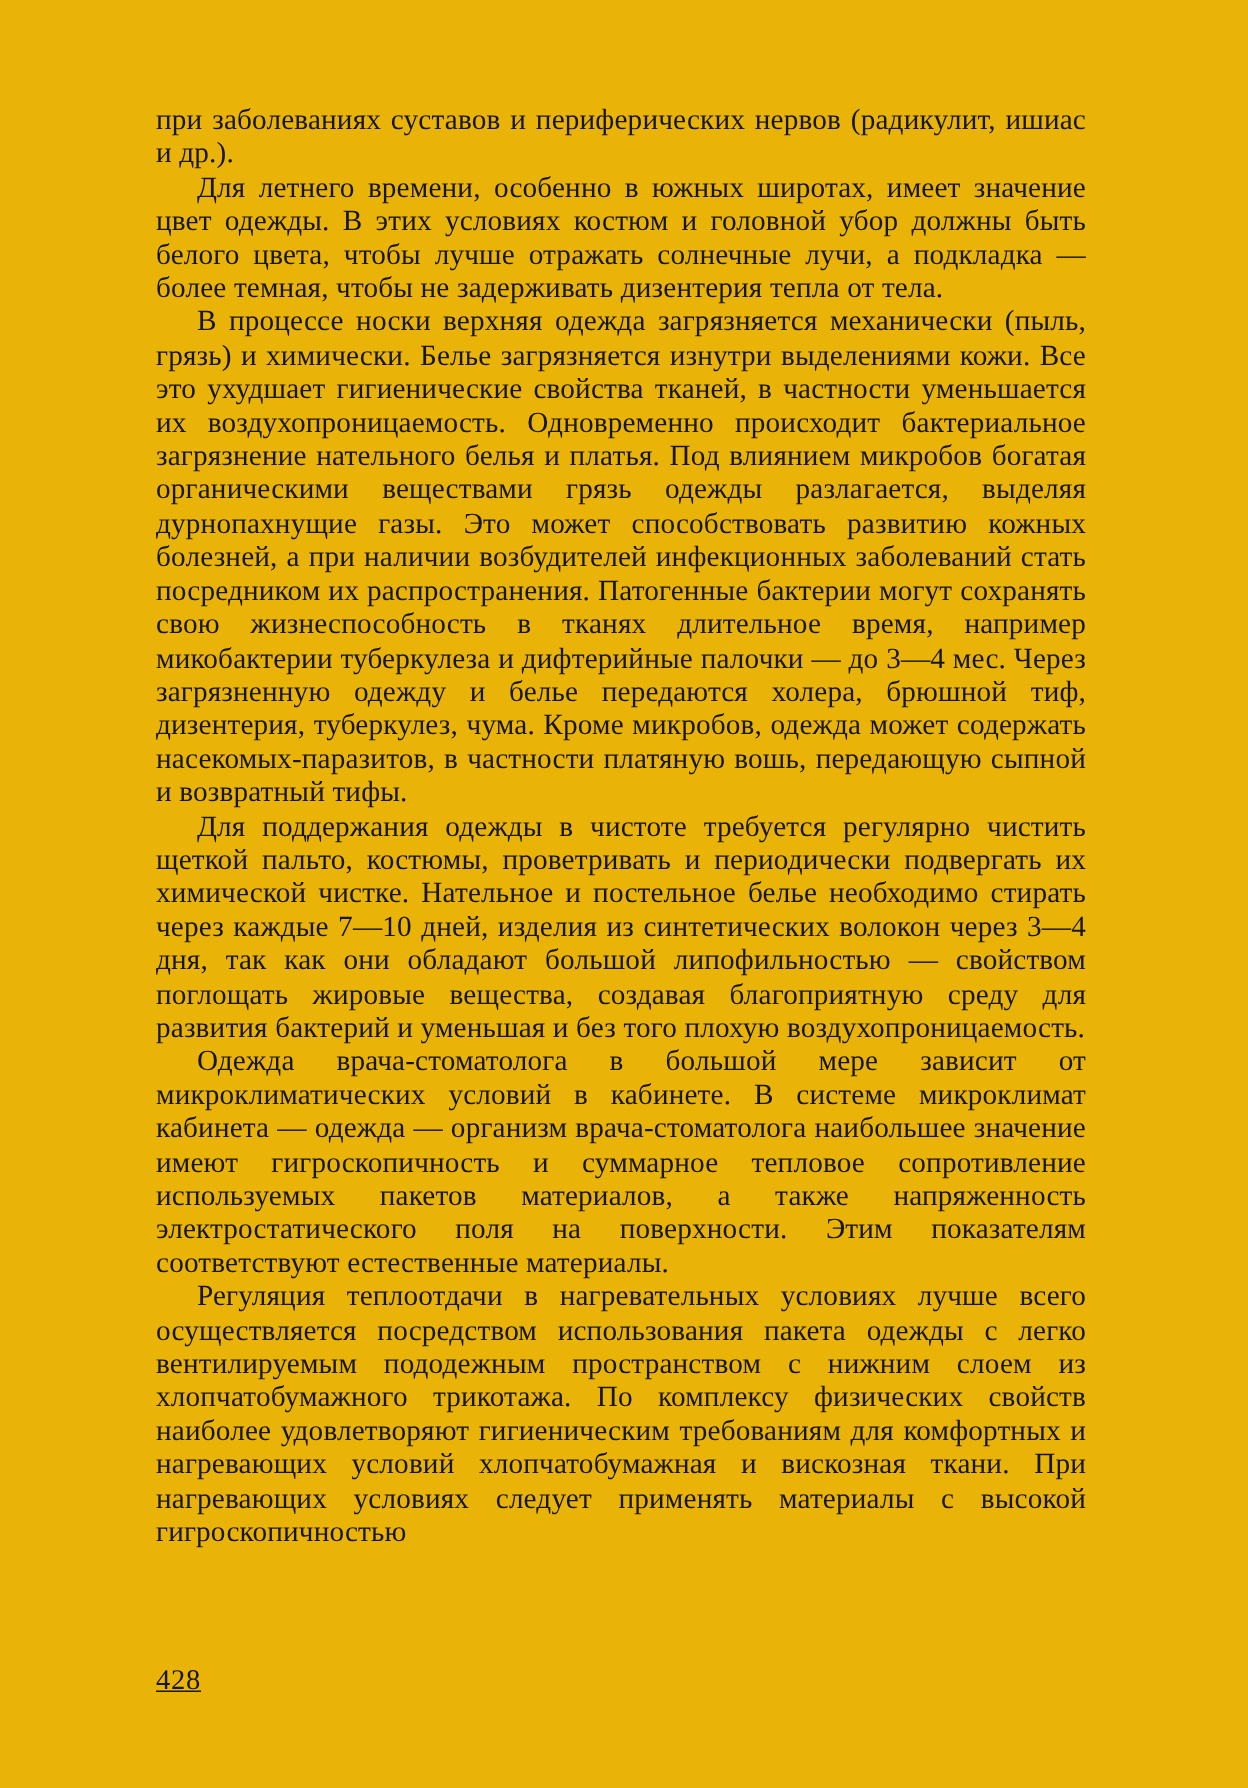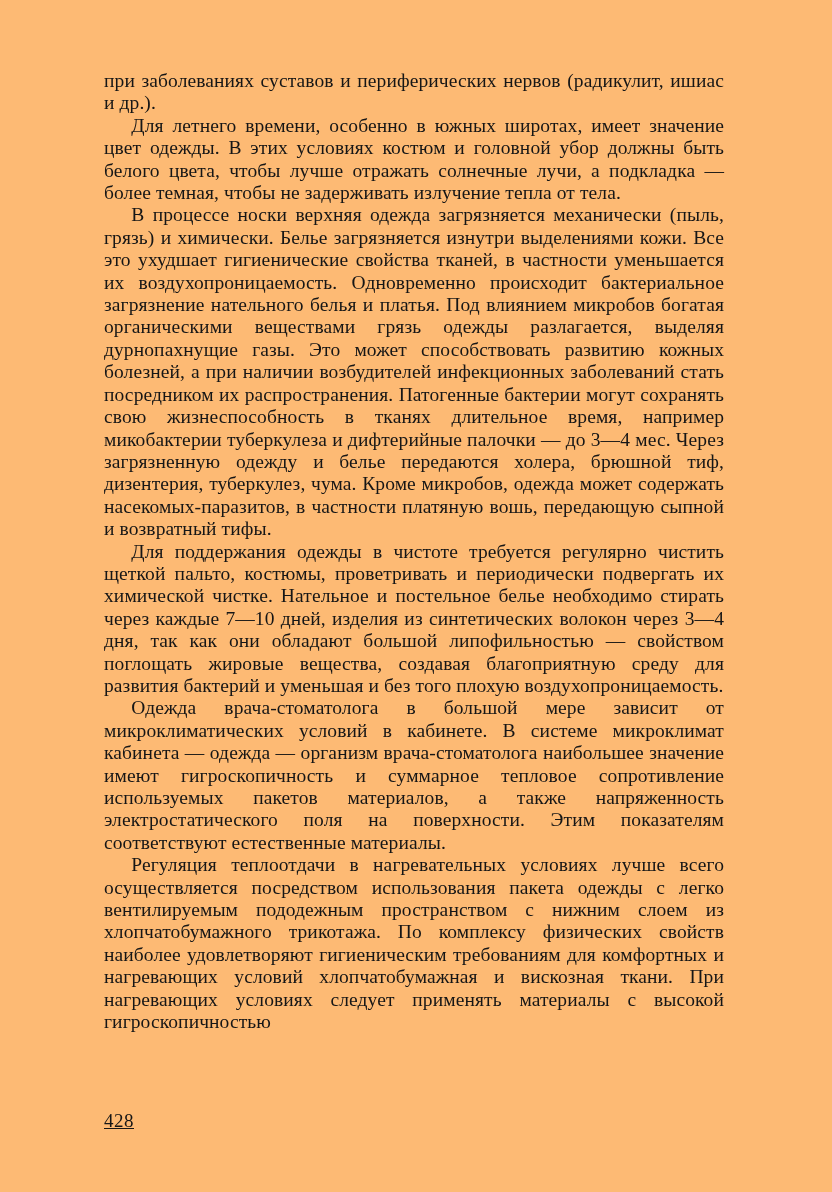--- a/index.html
+++ b/index.html
@@ -4,21 +4,21 @@
 <style>
   html, body {
     margin: 0;
     padding: 0;
     background: #ffffff;
   }
   .scan-page {
     position: relative;
     width: 832px;
     height: 1192px;
-    background: #fdba74;
+    background: #eab308;
     overflow: hidden;
     font-family: "Liberation Serif", "DejaVu Serif", serif;
     color: #161616;
   }
   .text-block {
     position: absolute;
     left: 104px;
     top: 70px;
     width: 620px;
     font-size: 19.5px;
@@ -41,20 +41,20 @@
     letter-spacing: 0.5px;
     text-decoration: underline;
   }
 </style>
 </head>
 <body>
 
 <div class="scan-page">
   <div class="text-block">
     <p class="no-indent">при заболеваниях суставов и периферических нервов (радикулит, ишиас и др.).</p>
-    <p>Для летнего времени, особенно в южных широтах, имеет значение цвет одежды. В этих условиях костюм и головной убор должны быть белого цвета, чтобы лучше отражать солнечные лучи, а подкладка — более темная, чтобы не задерживать излучение тепла от тела.</p>
+    <p>Для летнего времени, особенно в южных широтах, имеет значение цвет одежды. В этих условиях костюм и головной убор должны быть белого цвета, чтобы лучше отражать солнечные лучи, а подкладка — более темная, чтобы не задерживать дизентерия тепла от тела.</p>
     <p>В процессе носки верхняя одежда загрязняется механически (пыль, грязь) и химически. Белье загрязняется изнутри выделениями кожи. Все это ухудшает гигиенические свойства тканей, в частности уменьшается их воздухопроницаемость. Одновременно происходит бактериальное загрязнение нательного белья и платья. Под влиянием микробов богатая органическими веществами грязь одежды разлагается, выделяя дурнопахнущие газы. Это может способствовать развитию кожных болезней, а при наличии возбудителей инфекционных заболеваний стать посредником их распространения. Патогенные бактерии могут сохранять свою жизнеспособность в тканях длительное время, например микобактерии туберкулеза и дифтерийные палочки — до 3—4 мес. Через загрязненную одежду и белье передаются холера, брюшной тиф, дизентерия, туберкулез, чума. Кроме микробов, одежда может содержать насекомых-паразитов, в частности платяную вошь, передающую сыпной и возвратный тифы.</p>
     <p>Для поддержания одежды в чистоте требуется регулярно чистить щеткой пальто, костюмы, проветривать и периодически подвергать их химической чистке. Нательное и постельное белье необходимо стирать через каждые 7—10 дней, изделия из синтетических волокон через 3—4 дня, так как они обладают большой липофильностью — свойством поглощать жировые вещества, создавая благоприятную среду для развития бактерий и уменьшая и без того плохую воздухопроницаемость.</p>
     <p>Одежда врача-стоматолога в большой мере зависит от микроклиматических условий в кабинете. В системе микроклимат кабинета — одежда — организм врача-стоматолога наибольшее значение имеют гигроскопичность и суммарное тепловое сопротивление используемых пакетов материалов, а также напряженность электростатического поля на поверхности. Этим показателям соответствуют естественные материалы.</p>
     <p>Регуляция теплоотдачи в нагревательных условиях лучше всего осуществляется посредством использования пакета одежды с легко вентилируемым пододежным пространством с нижним слоем из хлопчатобумажного трикотажа. По комплексу физических свойств наиболее удовлетворяют гигиеническим требованиям для комфортных и нагревающих условий хлопчатобумажная и вискозная ткани. При нагревающих условиях следует применять материалы с высокой гигроскопичностью</p>
   </div>
   <div class="page-number">428</div>
 </div>
 
 </body></html>

